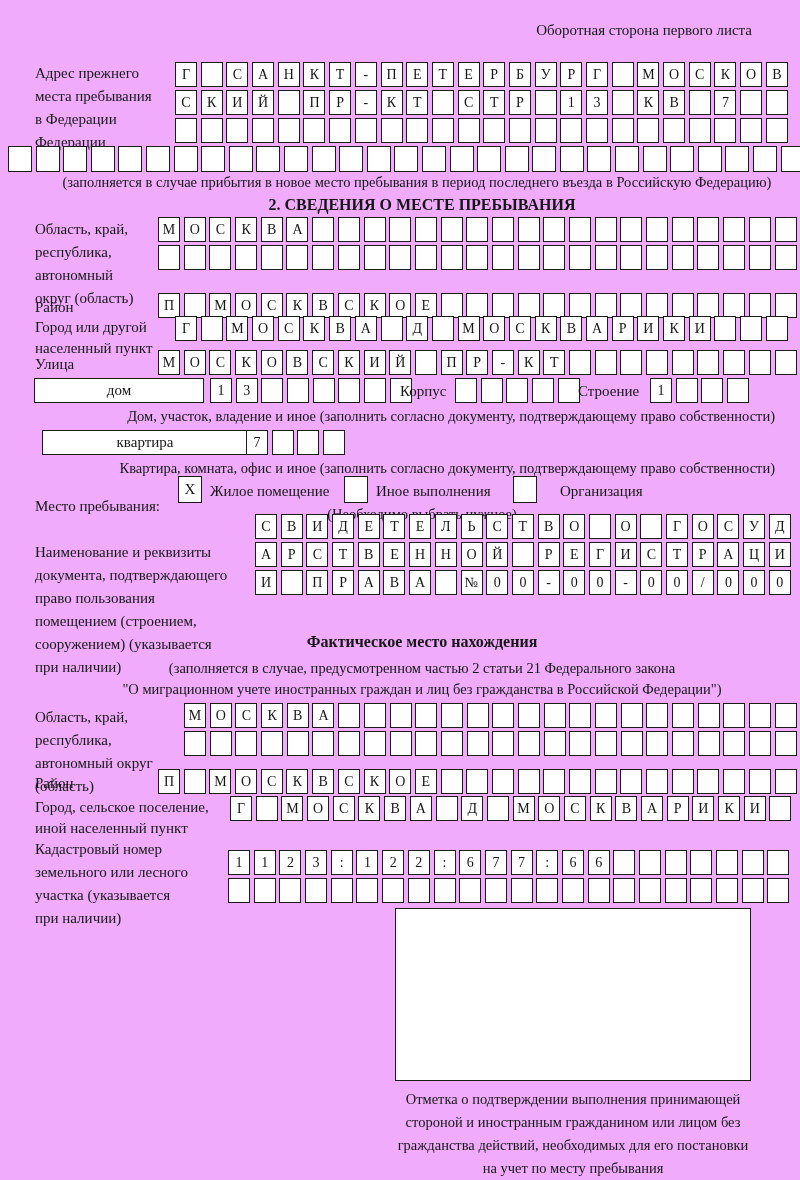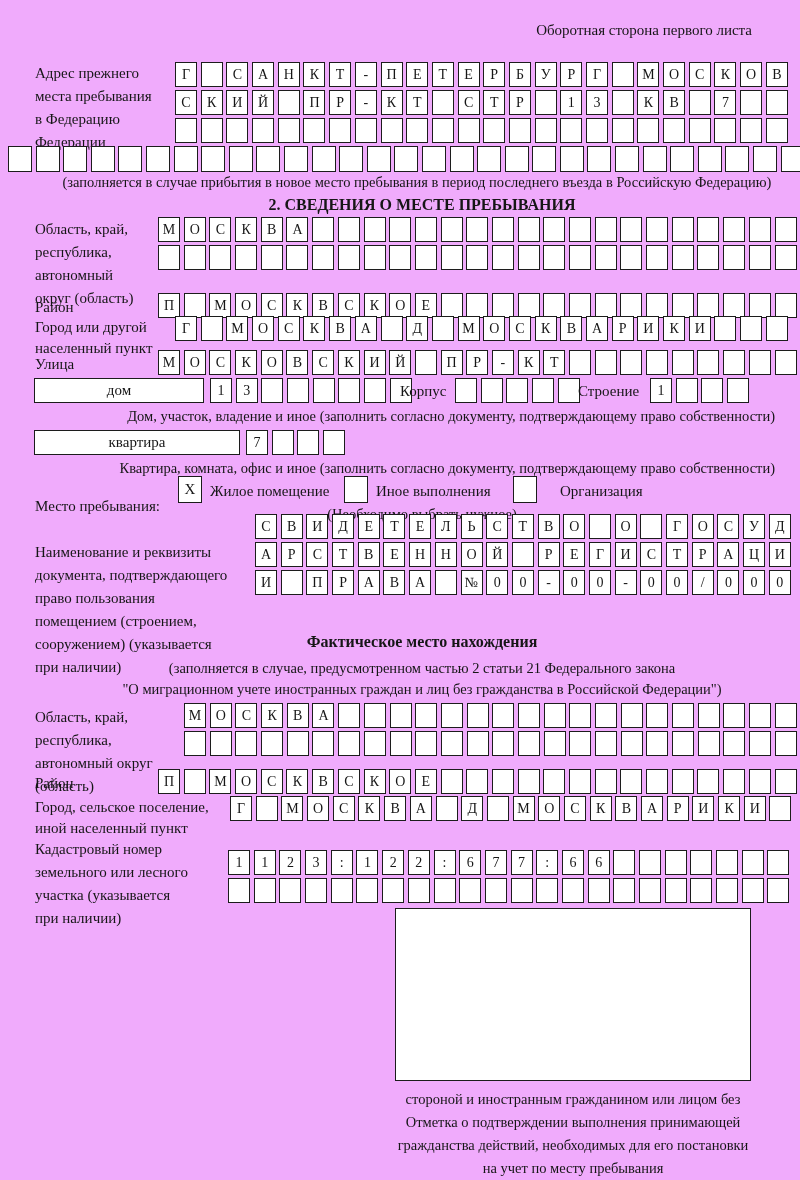--- a/index.html
+++ b/index.html
@@ -45,21 +45,21 @@
 </head>
 <body>
 
 <div class="page">
 
   <div class="abs hdr-note" style="left:0;top:22px;width:752px;text-align:right;">Оборотная сторона первого листа</div>
 
   <div class="abs lbl" style="left:35px;top:62px;width:140px;">
     <div>Адрес прежнего</div>
     <div>места пребывания</div>
-    <div>в Федерацию</div>
+    <div>в Федерации</div>
     <div>Федерации</div>
   </div>
   <div class="row" style="left:175px;top:62px;">
       <div class="cell">Г</div>
       <div class="cell"></div>
       <div class="cell">С</div>
       <div class="cell">А</div>
       <div class="cell">Н</div>
       <div class="cell">К</div>
       <div class="cell">Т</div>
@@ -339,21 +339,21 @@
     </div>
   <div class="abs lbl" style="left:578px;top:380px;">Строение</div>
   <div class="row" style="left:650px;top:378px;">
       <div class="cell">1</div>
       <div class="cell"></div>
       <div class="cell"></div>
       <div class="cell"></div>
     </div>
   <div class="abs cap" style="left:35px;top:408px;width:740px;">Дом, участок, владение и иное (заполнить согласно документу, подтверждающему право собственности)</div>
 
-  <div class="abs fieldbox" style="left:34px;top:430px;width:204px;height:23px;">квартира</div>
+  <div class="abs fieldbox" style="left:42px;top:430px;width:204px;height:23px;">квартира</div>
   <div class="row" style="left:246px;top:430px;">
       <div class="cell">7</div>
       <div class="cell"></div>
       <div class="cell"></div>
       <div class="cell"></div>
     </div>
   <div class="abs cap" style="left:35px;top:460px;width:740px;">Квартира, комната, офис и иное (заполнить согласно документу, подтверждающему право собственности)</div>
 
   <div class="abs lbl" style="left:35px;top:495px;">Место пребывания:</div>
   <div class="abs chk" style="left:178px;top:476px;">X</div>
@@ -613,19 +613,19 @@
       <div class="cell"></div>
       <div class="cell"></div>
       <div class="cell"></div>
       <div class="cell"></div>
       <div class="cell"></div>
       <div class="cell"></div>
     </div>
 
   <div class="abs bigbox" style="left:395px;top:908px;width:354px;height:171px;"></div>
   <div class="abs" style="left:378px;top:1088px;width:390px;">
+    <div class="capline">Отметка о подтверждении выполнения принимающей</div>
     <div class="capline">стороной и иностранным гражданином или лицом без</div>
-    <div class="capline">Отметка о подтверждении выполнения принимающей</div>
     <div class="capline">гражданства действий, необходимых для его постановки</div>
     <div class="capline">на учет по месту пребывания</div>
   </div>
 
 </div>
 
 </body></html>

